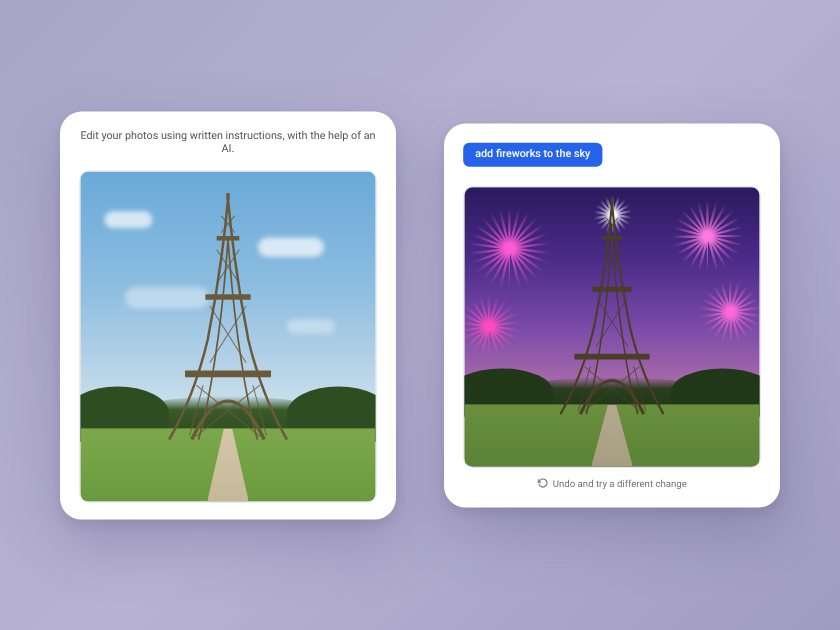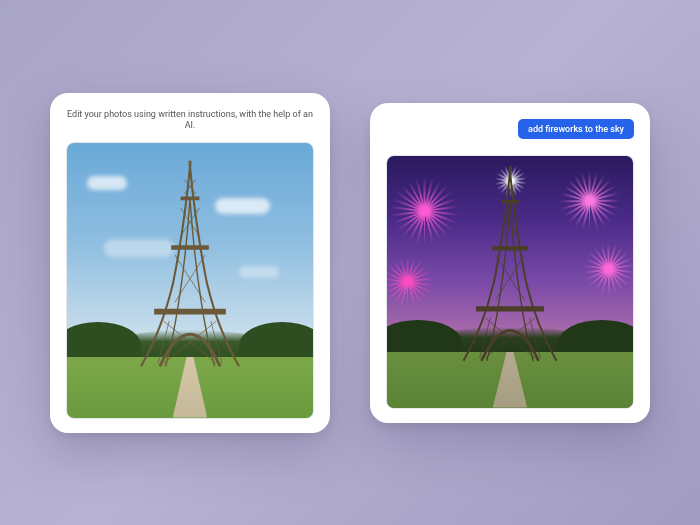--- a/index.html
+++ b/index.html
@@ -43,21 +43,21 @@
   .img-frame {
     border: 1px solid #e5e7eb;
     border-radius: 8px;
     overflow: hidden;
     flex: 1;
     position: relative;
     background: #f0f0f0;
   }
   .chip-row {
     display: flex;
-    justify-content: flex-end;
+    justify-content: flex-start;
     margin-bottom: 16px;
   }
   .chip {
     background: #2563eb;
     color: #fff;
     font-size: 9px;
     padding: 5px 10px;
     border-radius: 5px;
     font-weight: 500;
   }
@@ -331,13 +331,22 @@
               <line x1="32" y1="170" x2="88" y2="215"></line>
                 <line x1="88" y1="170" x2="32" y2="215"></line>
               <line x1="38" y1="170" x2="26" y2="215"></line>
                 <line x1="82" y1="170" x2="94" y2="215"></line>
             </g>
           </g>
         </svg>
       </div>
     </div>
   </div>
+  <div class="undo-row">
+    <span>
+      <svg viewBox="0 0 24 24" fill="none" stroke="#6b7280" stroke-width="2.5" stroke-linecap="round" stroke-linejoin="round">
+        <polyline points="1 4 1 10 7 10"></polyline>
+        <path d="M3.51 15a9 9 0 1 0 2.13-9.36L1 10"></path>
+      </svg>
+    </span>
+    <span>Undo and try a different change</span>
+  </div>
 </div>
 
 </body></html>

